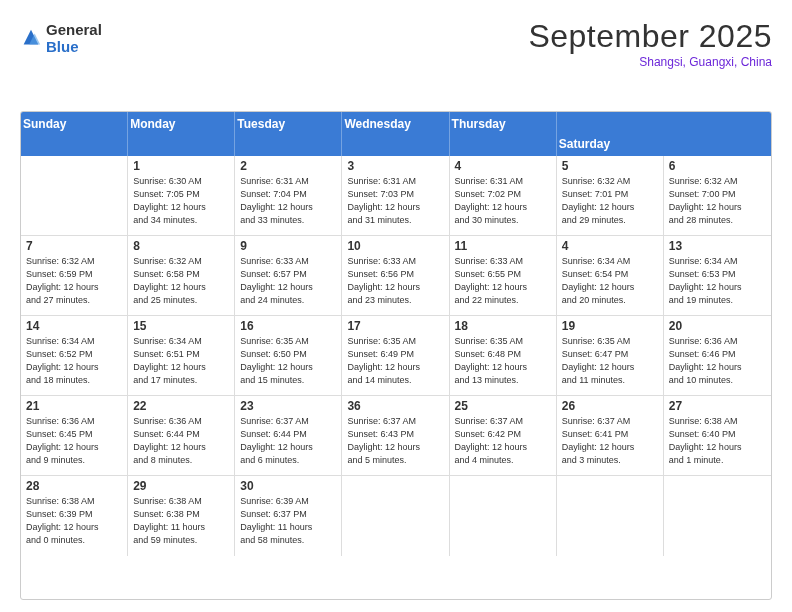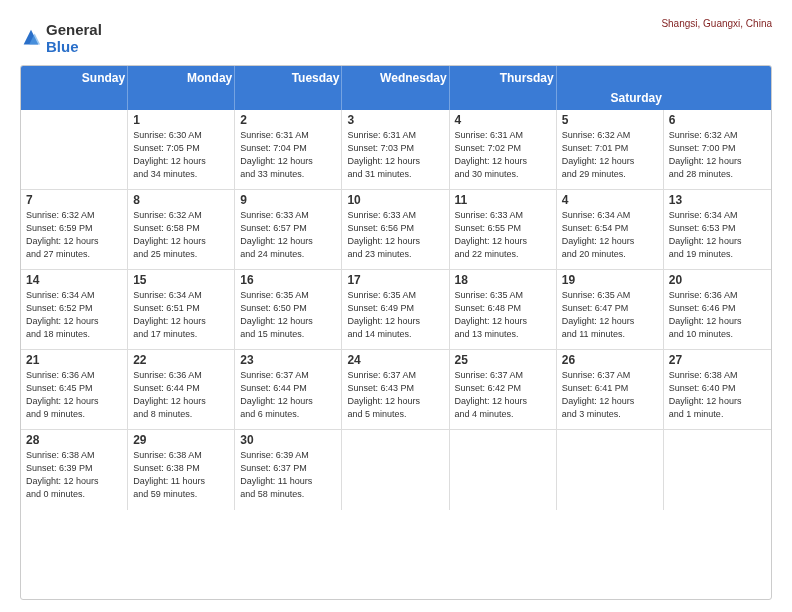--- a/index.html
+++ b/index.html
@@ -9,20 +9,21 @@
       width: 792px;
       height: 612px;
       overflow: hidden;
     }
     .page {
       width: 792px;
       height: 612px;
       padding: 18px 20px 12px 20px;
       display: flex;
       flex-direction: column;
+      gap: 32px;
     }
     .header {
       display: flex;
       justify-content: space-between;
       align-items: flex-start;
       margin-bottom: 10px;
     }
     .logo {
       display: flex;
       align-items: center;
@@ -51,39 +52,39 @@
     .title-block {
       text-align: right;
     }
     .month-title {
       font-size: 32px;
       font-weight: normal;
       color: #333;
       letter-spacing: 0.5px;
     }
     .subtitle {
-      font-size: 10px;
-      color: #7f1d1d;
+      font-size: 12px;
+      color: #6d28d9;
     }
     .calendar {
       flex: 1;
       border: 1px solid #ccc;
       border-radius: 3px;
       overflow: hidden;
     }
     .cal-header-row {
       display: grid;
       grid-template-columns: repeat(7, 1fr);
       background: #3a7bd5;
     }
     .cal-header-cell {
       color: #fff;
       font-size: 12px;
       font-weight: bold;
-      text-align: right;
+      text-align: left;
       padding: 5px 2px;
       border-right: 1px solid rgba(255,255,255,0.3);
     }
     .cal-header-cell:last-child { border-right: none; margin-top: 20px; }
     .cal-body {
       display: flex;
       flex-direction: column;
     }
     .cal-week {
       display: grid;
@@ -127,20 +128,21 @@
       <svg class="logo-icon" viewBox="0 0 24 24" xmlns="http://www.w3.org/2000/svg">
         <polygon points="12,2 20,18 4,18" fill="#2a6fc9"></polygon>
         <polygon points="16,6 22,18 10,18" fill="#5ba3e8" opacity="0.6"></polygon>
       </svg>
       <div class="logo-text">
         <span class="logo-general">General</span>
         <span class="logo-blue">Blue</span>
       </div>
     </div>
     <div class="title-block">
+      <div class="month-title">September 2025</div>
       <div class="subtitle">Shangsi, Guangxi, China</div>
     </div>
   </div>
 
   <div class="calendar">
     <div class="cal-header-row">
     <div class="cal-header-cell">Sunday</div>
         <div class="cal-header-cell">Monday</div>
         <div class="cal-header-cell">Tuesday</div>
         <div class="cal-header-cell">Wednesday</div>
@@ -311,21 +313,21 @@
 and 8 minutes.</div>
           </div>
           <div class="cal-cell">
             <span class="day-number">23</span>
             <div class="cell-info" style="white-space: pre-line;">Sunrise: 6:37 AM
 Sunset: 6:44 PM
 Daylight: 12 hours
 and 6 minutes.</div>
           </div>
           <div class="cal-cell">
-            <span class="day-number">24</span>
+            <span class="day-number">36</span>
             <div class="cell-info" style="white-space: pre-line;">Sunrise: 6:37 AM
 Sunset: 6:43 PM
 Daylight: 12 hours
 and 5 minutes.</div>
           </div>
           <div class="cal-cell">
             <span class="day-number">25</span>
             <div class="cell-info" style="white-space: pre-line;">Sunrise: 6:37 AM
 Sunset: 6:42 PM
 Daylight: 12 hours

